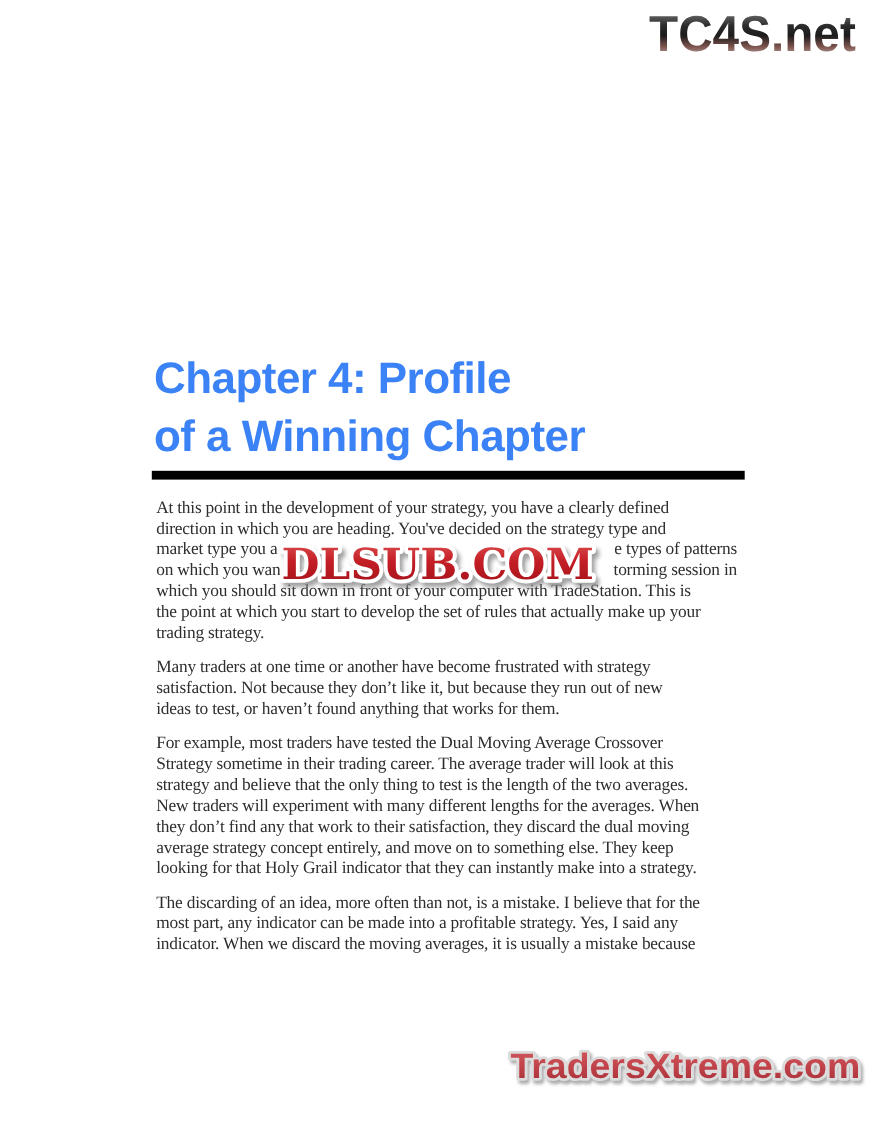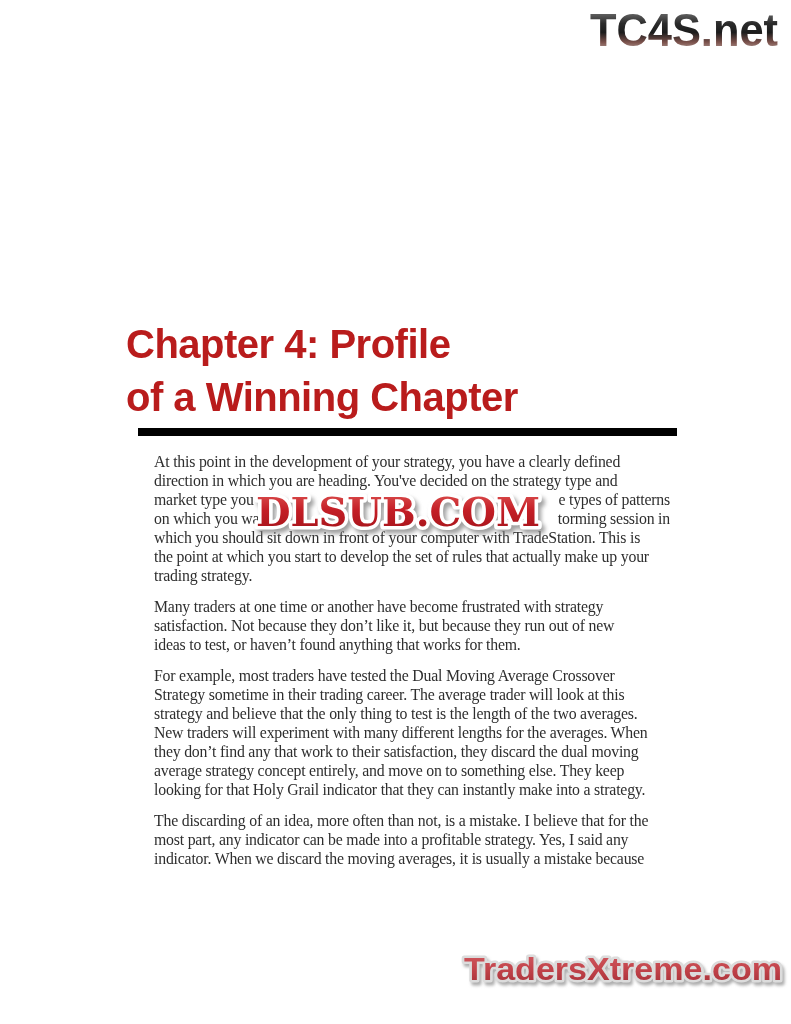--- a/index.html
+++ b/index.html
@@ -7,37 +7,37 @@
     position:relative;
     width:791px;height:1024px;
     background:#ffffff;
     overflow:hidden;
     font-family:"Liberation Serif", serif;
   }
   
   .tc4s-wrap{position:absolute;top:2px;left:586px;width:200px;height:56px;}
   
   .chapter-title{
-    position:absolute;left:126px;top:318px;width:600px;
+    position:absolute;left:140px;top:318px;width:600px;
     font-family:"Liberation Sans", sans-serif;
     font-weight:700;font-size:40px;line-height:53px;
-    letter-spacing:-0.5px;color:#b91c1c;white-space:nowrap;
+    letter-spacing:-0.5px;color:#3b82f6;white-space:nowrap;
   }
   .title-rule{
     position:absolute;left:138px;top:428px;width:539px;height:8px;
     background:#000000;
   }
   
   .body-text{
     position:absolute;left:138px;top:452px;width:532px;
     font-family:"Liberation Serif", serif;
     font-size:15.8px;line-height:19px;letter-spacing:-0.2px;
     color:#2e2e2e;
   }
-  .para{margin:0 0 12px 16px;}
+  .para{margin:0 0 12px 4px;}
   .tline{height:19px;white-space:nowrap;}
   .tline.split{display:flex;justify-content:space-between;}
   
   .watermark-wrap{position:absolute;left:246px;top:486px;width:304px;height:54px;z-index:5;}
   
   .footer-wrap{position:absolute;left:456px;top:946px;width:335px;height:46px;}
   svg text{user-select:none;}
 </style>
 </head>
 <body>

